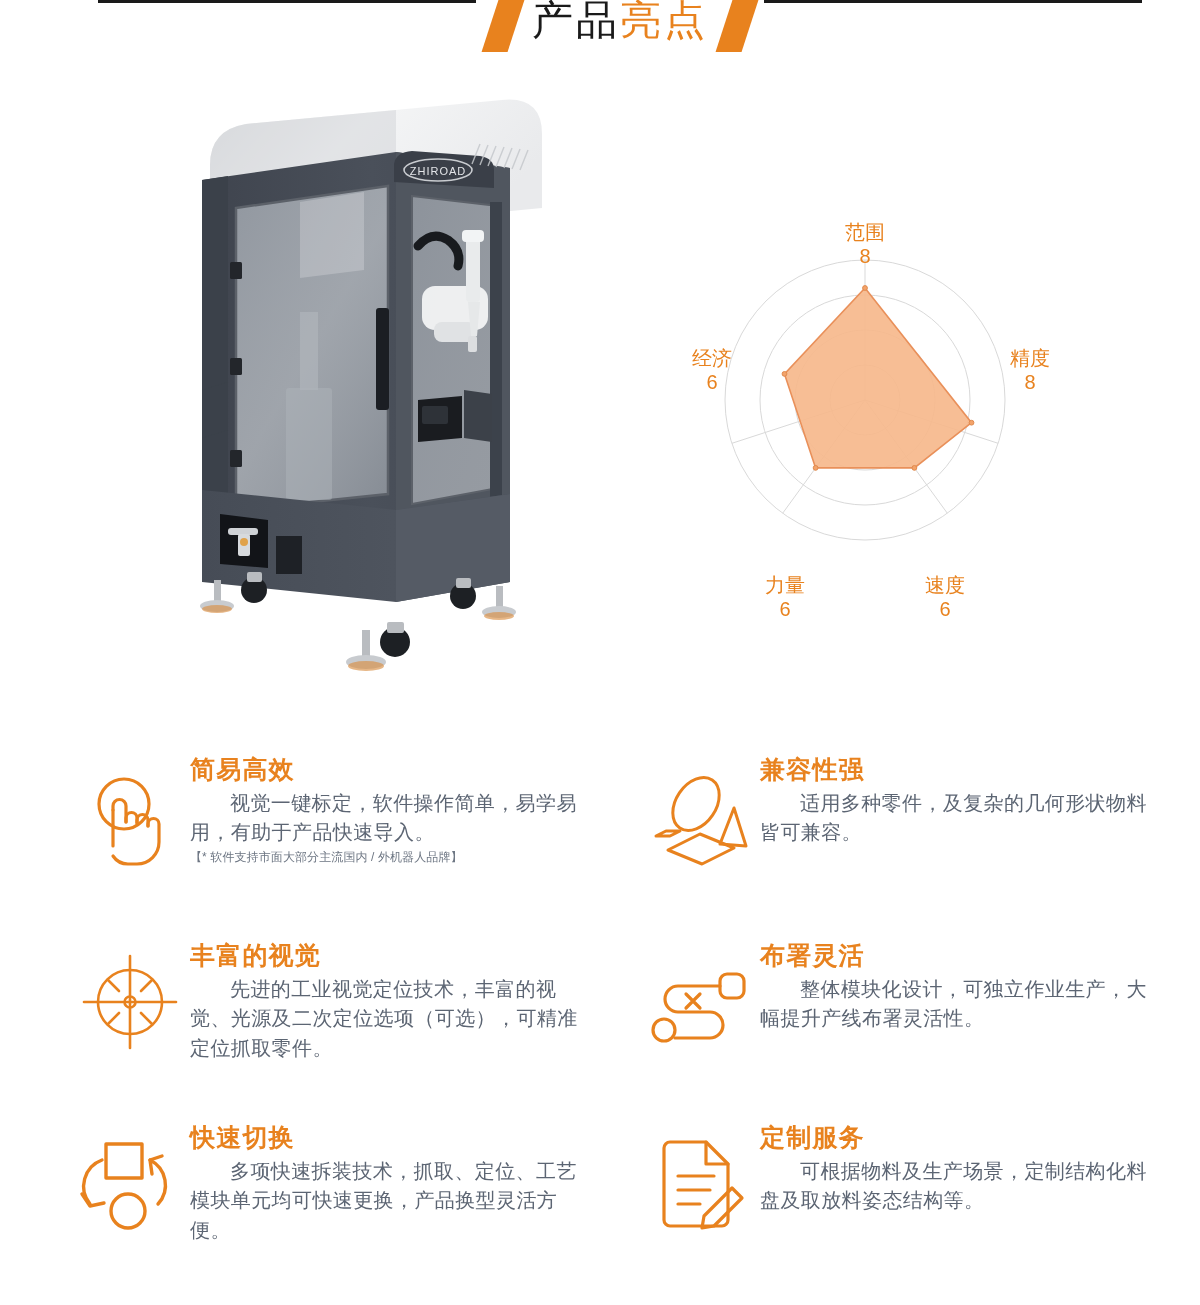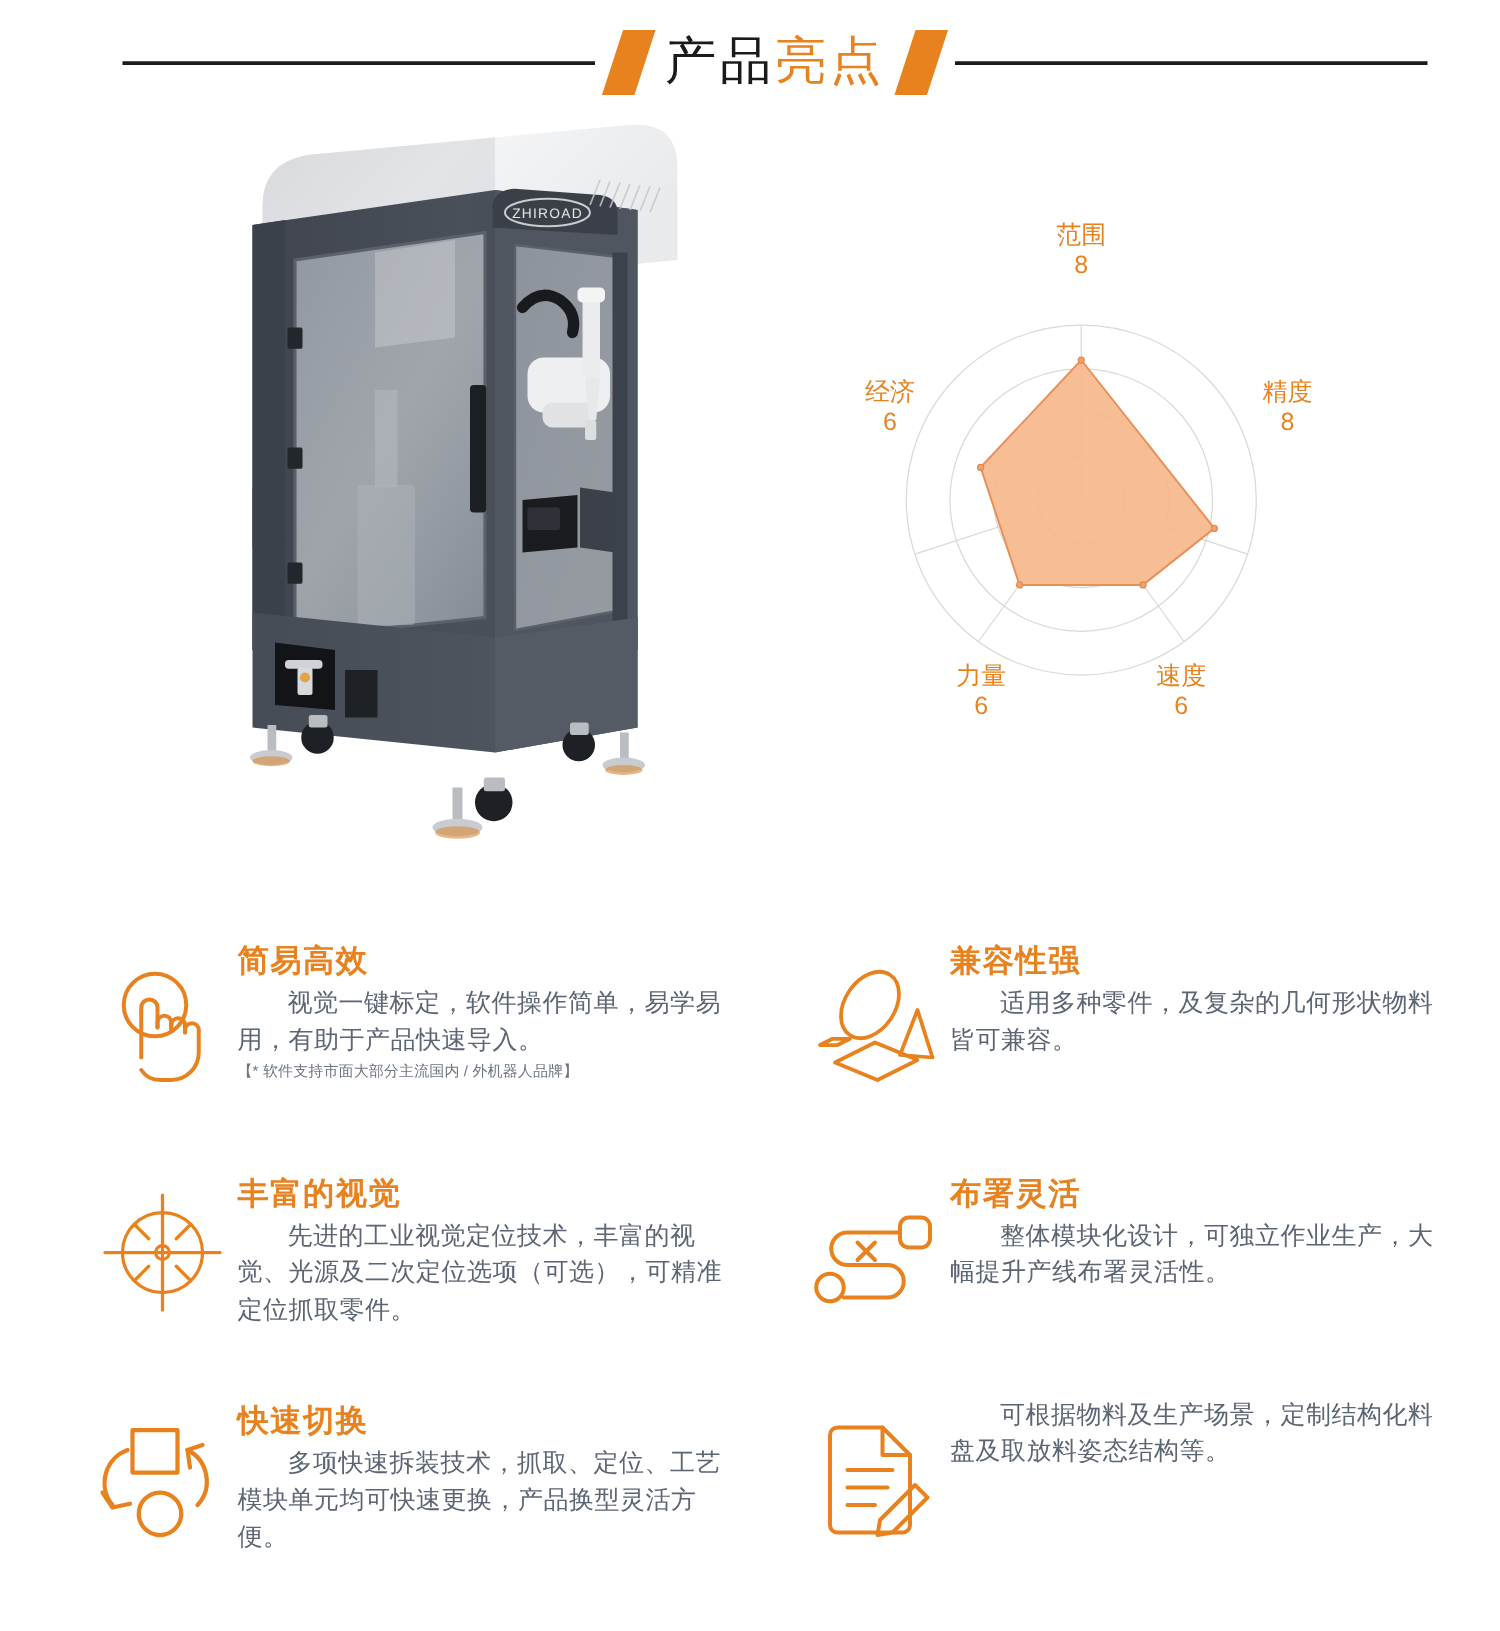--- a/index.html
+++ b/index.html
@@ -14,21 +14,21 @@
     font-family: "Liberation Sans", "DejaVu Sans", sans-serif;
     overflow: hidden;
   }
 
   
   .header {
     position: absolute;
     left: 0; top: 0;
     width: 1200px; height: 100px;
     display: flex;
-    align-items: center;
+    align-items: flex-start;
     justify-content: center;
     padding-left: 40px;
   }
   .hdr-rule {
     height: 3px;
     background: #1a1a1a;
     flex: 0 0 auto;
   }
   .hdr-rule.left { width: 378px; }
   .hdr-rule.right { width: 378px; }
@@ -71,20 +71,21 @@
     left: 690px; top: 140px;
     width: 350px; height: 350px;
   }
   .radar-svg { display: block; width: 350px; height: 350px; }
   .radar-axis-label {
     position: absolute;
     text-align: center;
     color: #E8821E;
     line-height: 1.18;
     white-space: nowrap;
+    margin-top: 44px;
   }
   .radar-axis-label .nm { font-size: 20px; display: block; }
   .radar-axis-label .vl { font-size: 20px; display: block; }
 
   
   .features {
     position: absolute;
     left: 0; top: 748px;
     width: 1200px; height: 545px;
   }
@@ -412,16 +413,17 @@
       <svg width="104" height="104" viewBox="0 0 104 104" fill="none" stroke="#E8821E" stroke-width="3.2" stroke-linecap="round" stroke-linejoin="round">
         <path d="M16 16 a6 6 0 0 1 6 -6 H58 L80 32 V88 a6 6 0 0 1 -6 6 H22 a6 6 0 0 1 -6 -6 Z"></path>
         <path d="M58 10 V32 H80"></path>
         <line x1="30" y1="44" x2="66" y2="44"></line>
         <line x1="30" y1="58" x2="62" y2="58"></line>
         <line x1="30" y1="72" x2="52" y2="72"></line>
         <path d="M84 56 l10 10 l-28 28 l-12 2 l2 -12 Z"></path>
       </svg>
     </div>
     <div class="ftext">
+      <h3 class="ftitle">定制服务</h3>
       <p class="fdesc">可根据物料及生产场景，定制结构化料盘及取放料姿态结构等。</p>
     </div>
   </div>
 </div>
 
 </body></html>

